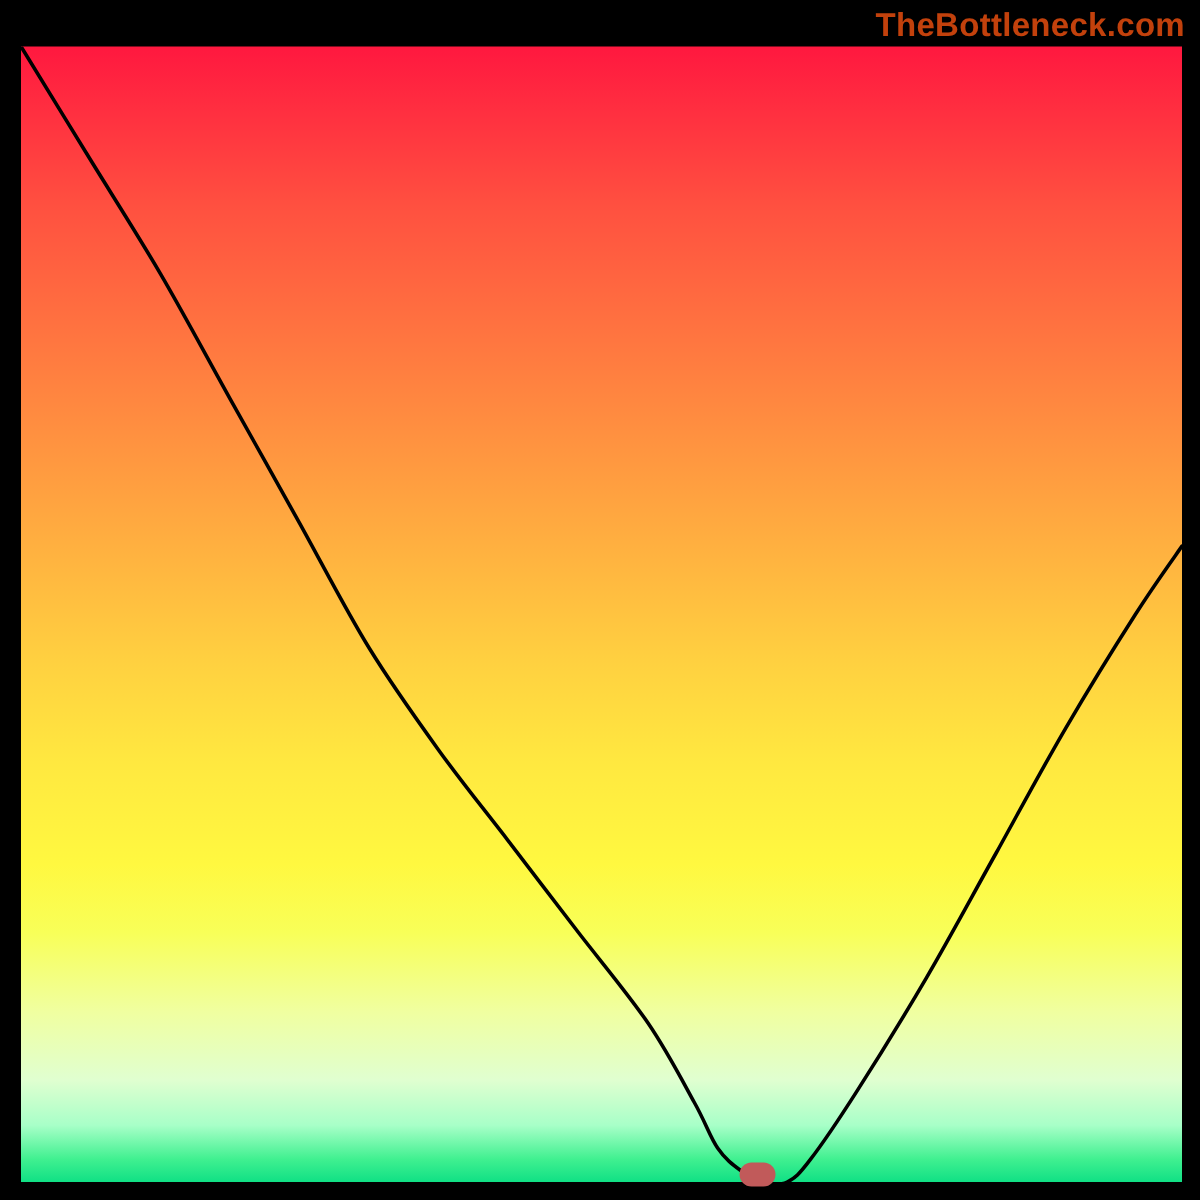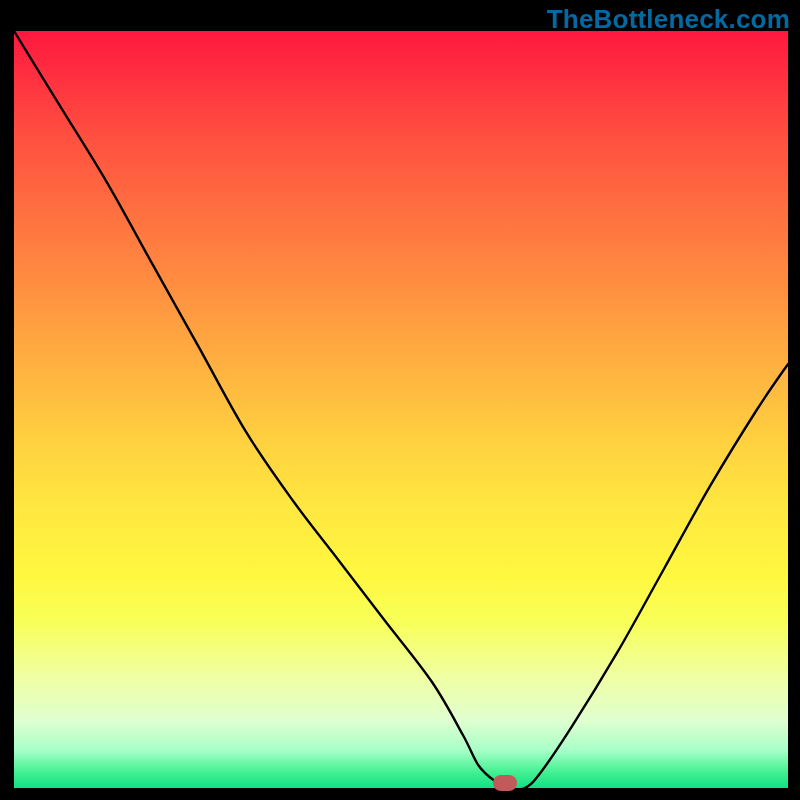--- a/index.html
+++ b/index.html
@@ -46,23 +46,23 @@
     width: 24px;
     height: 16px;
     background: #c15a5a;
     border-radius: 8px;
   }
   .watermark {
     position: absolute;
     top: 4px;
     right: 10px;
     font-family: Arial, Helvetica, sans-serif;
-    font-size: 26px;
+    font-size: 22px;
     font-weight: bold;
-    color: #0369a1;
+    color: #c2410c;
     letter-spacing: 0.2px;
   }
 </style>
 </head>
 <body>
 
 <div class="frame">
   <div class="watermark">TheBottleneck.com</div>
   <div class="plot-area">
     <svg class="curve" viewBox="0 0 774 757" preserveAspectRatio="none">

